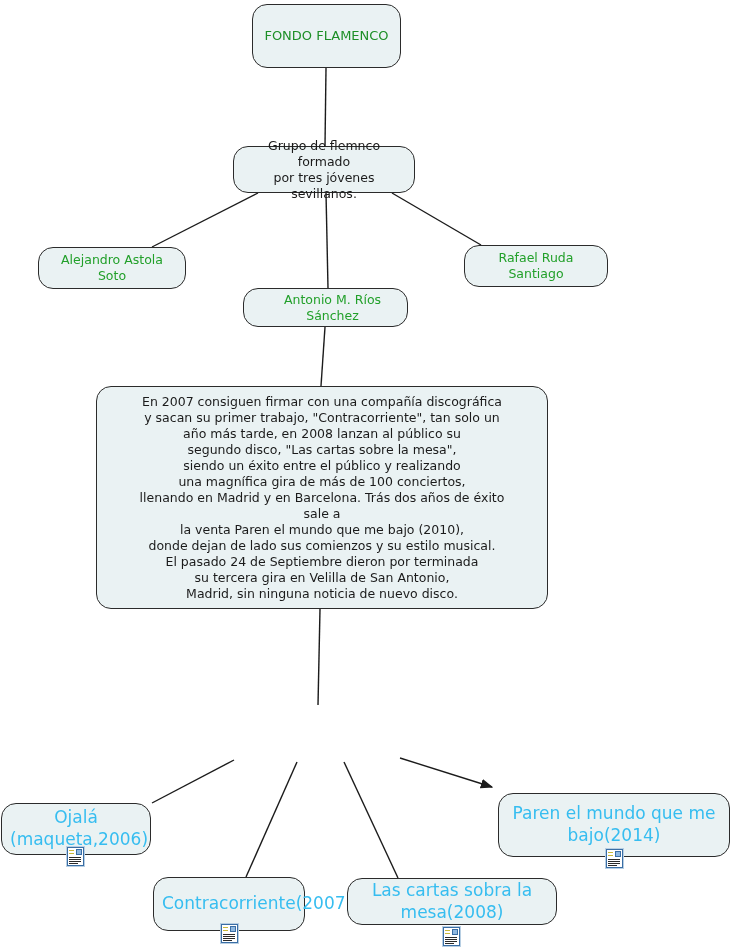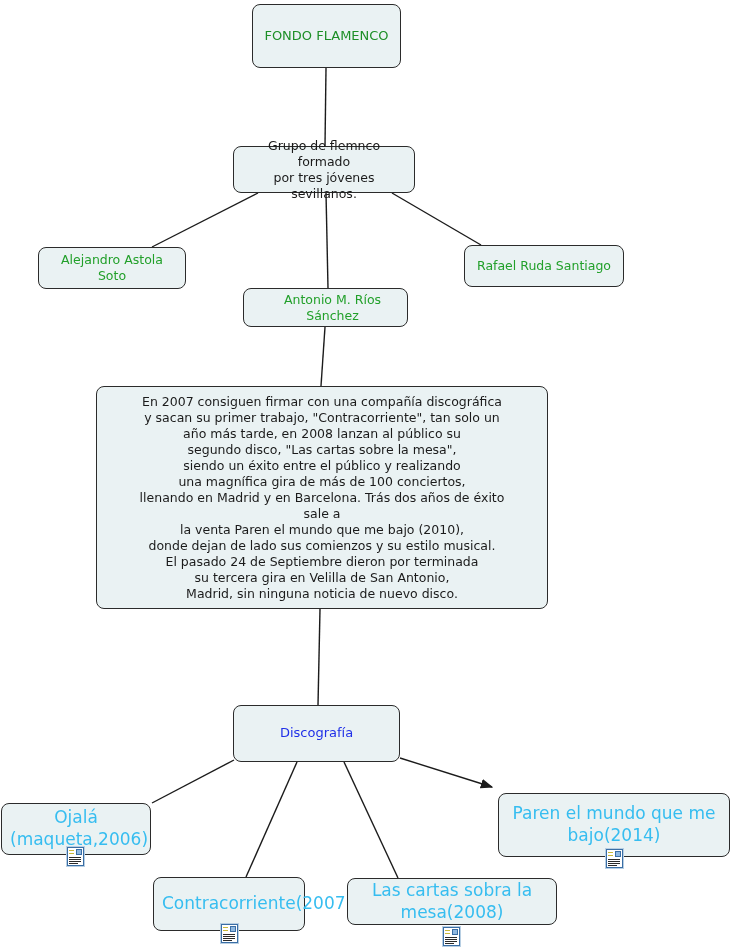--- a/index.html
+++ b/index.html
@@ -28,21 +28,21 @@
     top: 0;
     width: 733px;
     height: 951px;
     pointer-events: none;
   }
   .node {
     position: absolute;
     box-sizing: border-box;
     background: #eaf2f3;
     border: 1px solid #2b2b2b;
-    border-radius: 8px;
+    border-radius: 15px;
     display: flex;
     align-items: center;
     justify-content: center;
     text-align: center;
     padding: 4px 8px;
     z-index: 2;
   }
   .node-label {
     display: block;
     width: 100%;
@@ -140,42 +140,39 @@
   </div>
 
   <div class="node green fs12" style="left:38px; top:247px; width:148px; height:42px;">
     <span class="node-label">Alejandro Astola Soto</span>
   </div>
 
   <div class="node green fs12" style="left:243px; top:288px; width:165px; height:39px;padding-left:22px;">
     <span class="node-label">Antonio M. Ríos Sánchez</span>
   </div>
 
-  <div class="node green fs12" style="left:464px; top:245px; width:160px; height:42px;">
+  <div class="node green fs12" style="left:464px; top:245px; width:144px; height:42px;">
     <span class="node-label">Rafael Ruda Santiago</span>
   </div>
 
   <div class="node dark fs12" style="left:96px; top:386px; width:452px; height:223px; padding:10px 28px;">
     <span class="node-label">En 2007 consiguen firmar con una compañía discográfica
 y sacan su primer trabajo, "Contracorriente", tan solo un
 año más tarde, en 2008 lanzan al público su
 segundo disco, "Las cartas sobre la mesa",
 siendo un éxito entre el público y realizando
 una magnífica gira de más de 100 conciertos,
 llenando en Madrid y en Barcelona. Trás dos años de éxito sale a
 la venta Paren el mundo que me bajo (2010),
 donde dejan de lado sus comienzos y su estilo musical.
 El pasado 24 de Septiembre dieron por terminada
 su tercera gira en Velilla de San Antonio,
 Madrid, sin ninguna noticia de nuevo disco.</span>
   </div>
 
-  <div class="node blue fs13" style="left:233px; top:705px; width:167px; height:57px;">
-    <span class="node-label">Discografía</span>
-  </div>
 
   <div class="node cyan fs11" style="left:1px; top:803px; width:150px; height:52px;">
     <span class="node-label">Ojalá (maqueta,2006)</span>
   </div>
   <span class="note-icon" style="left:67px; top:847px;">
     <span class="frame"></span>
     <span class="ln a"></span>
     <span class="ln b"></span>
     <span class="sq"></span>
     <span class="ln c"></span>

